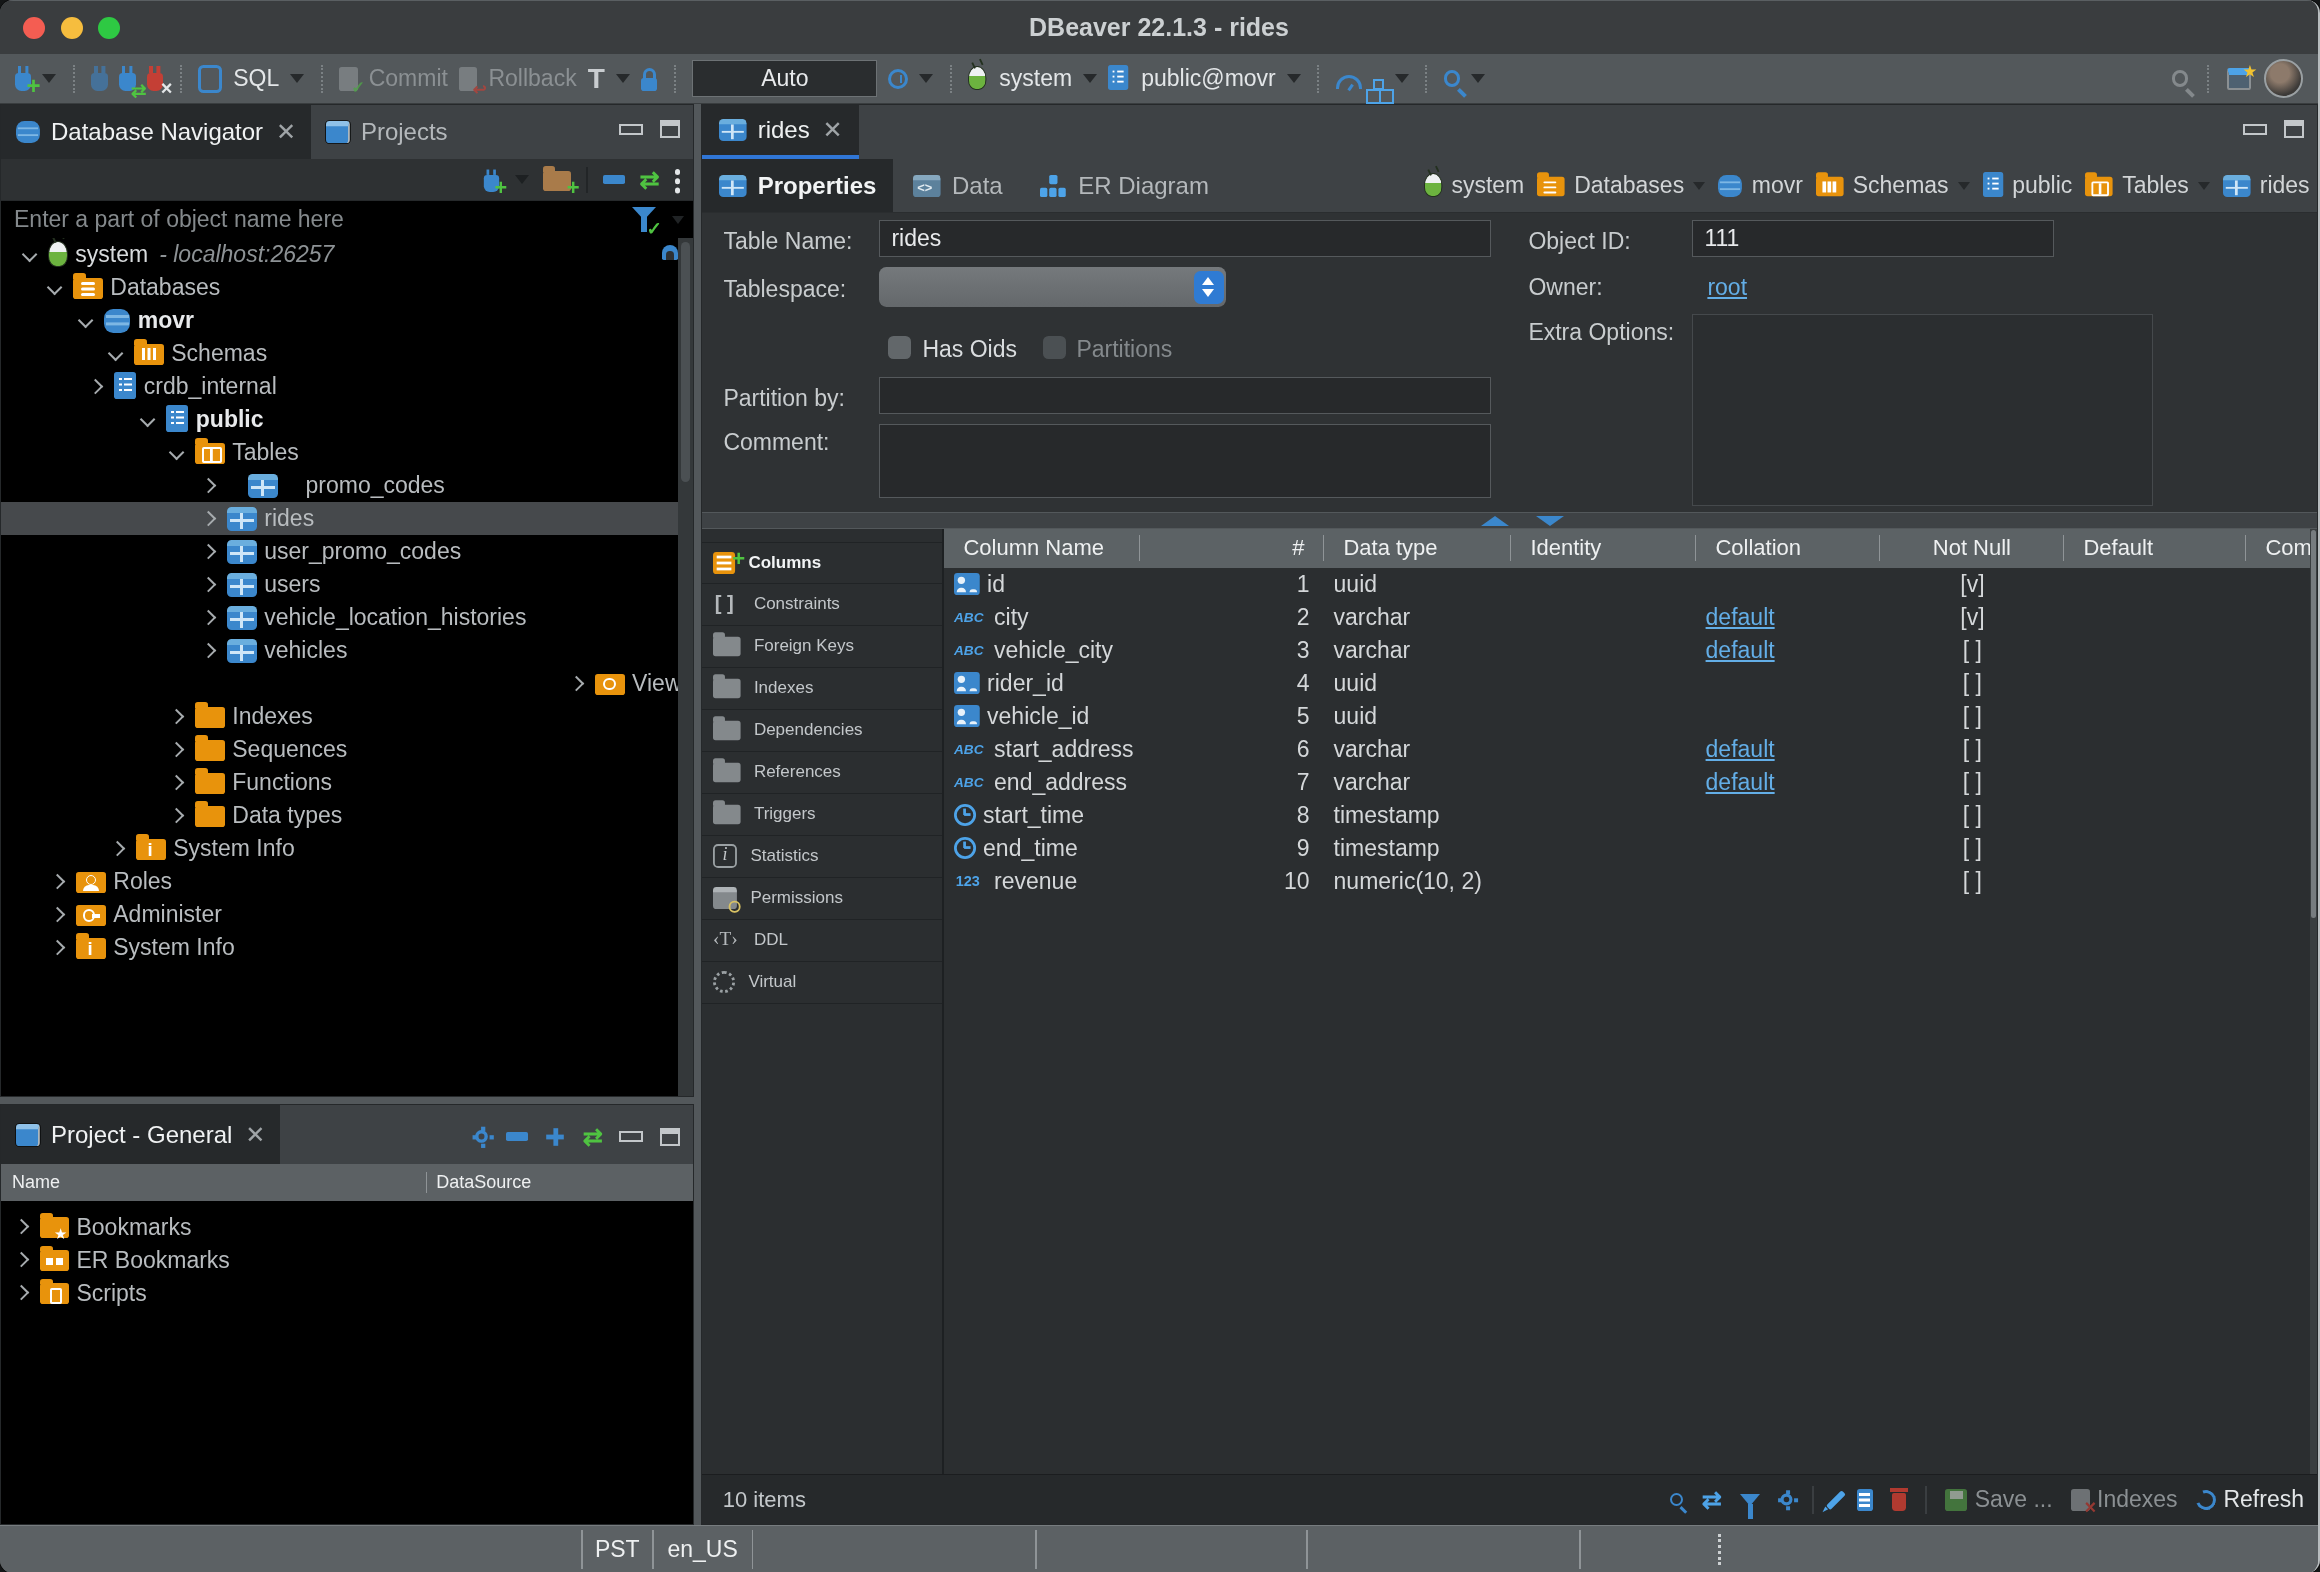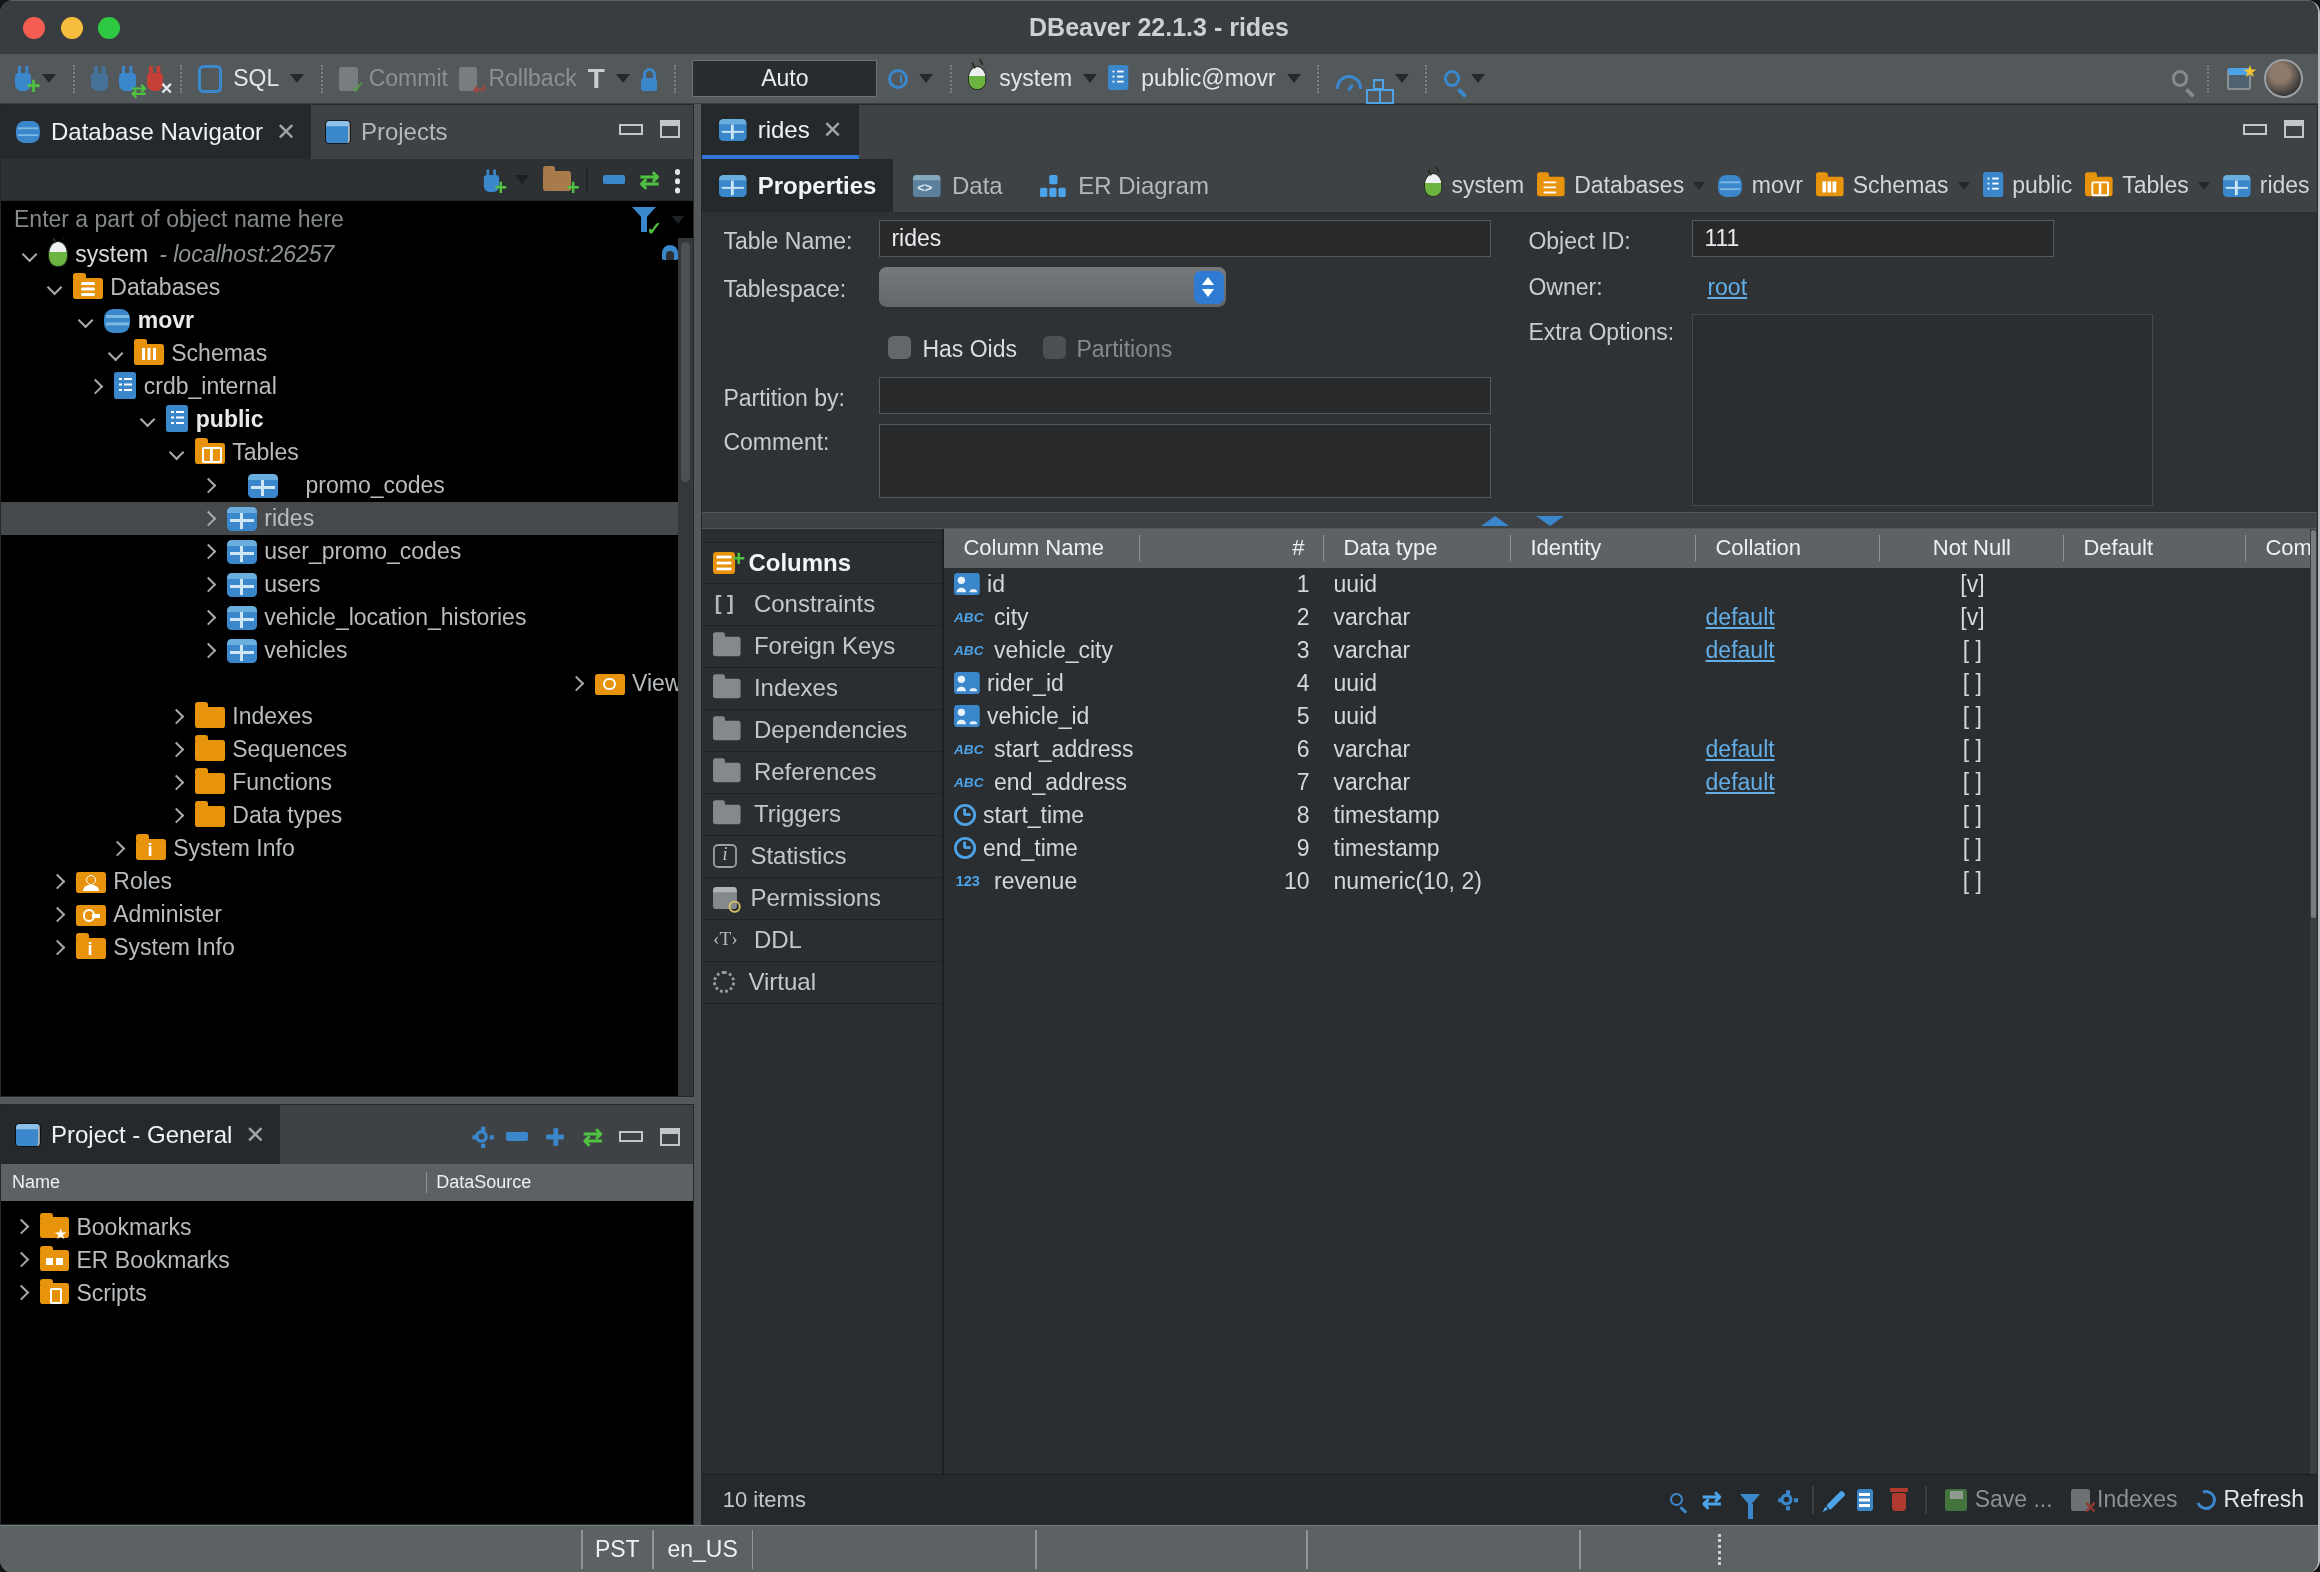--- a/index.html
+++ b/index.html
@@ -183,21 +183,21 @@
   .cblabel.disabled{color:#84898c;}
   .ftext{position:absolute;background:#2b2e30;border:0.9px solid #45494c;}
   .flink{color:#63aee7;text-decoration:underline;font-size:23px;position:absolute;}
   
   .sash{height:16.6px;background:#3e4245;position:relative;flex:none;border-top:1.8px solid #53585b;border-bottom:1.8px solid #53585b;}
   .sash .up{position:absolute;left:779px;top:2.8px;border-left:14px solid transparent;border-right:14px solid transparent;border-bottom:10px solid #3b87cc;}
   .sash .down{position:absolute;left:834px;top:2.8px;border-left:14px solid transparent;border-right:14px solid transparent;border-top:10px solid #3b87cc;}
   
   .lower{flex:1;display:flex;background:#2b2e30;overflow:hidden;}
   .sidetabs{width:242px;border-right:2.8px solid #1d2022;padding-top:13px;flex:none;}
-  .stab{height:42px;display:flex;align-items:center;gap:11px;padding-left:11px;color:#c3c7ca;font-size:24px;border-bottom:1.8px solid #202325;}
+  .stab{height:42px;display:flex;align-items:center;gap:11px;padding-left:11px;color:#c3c7ca;font-size:17px;border-bottom:1.8px solid #202325;}
   .stab:first-child{border-top:1.8px solid #202325;}
   .stab.active{color:#f2f4f5;font-weight:bold;}
   .gridwrap{flex:1;position:relative;overflow:hidden;}
   .grid-head,.grow{display:grid;grid-template-columns:196px 184px 187px 185px 184px 184px 182px minmax(0,1fr);}
   .grid-head{height:39px;background:#5c6265;color:#eef0f1;font-size:22px;align-items:center;}
   .grid-head .gh{padding:0 19px;height:26px;line-height:26px;border-right:0.9px solid #8f9497;overflow:hidden;white-space:nowrap;}
   .grid-head .gh.num{text-align:right;}
   .grid-head .gh.center{text-align:center;}
   .grow{height:33px;align-items:center;color:#d4d7d9;font-size:23px;}
   .gc{padding:0 9.2px;white-space:nowrap;overflow:hidden;display:flex;align-items:center;gap:5.5px;}

